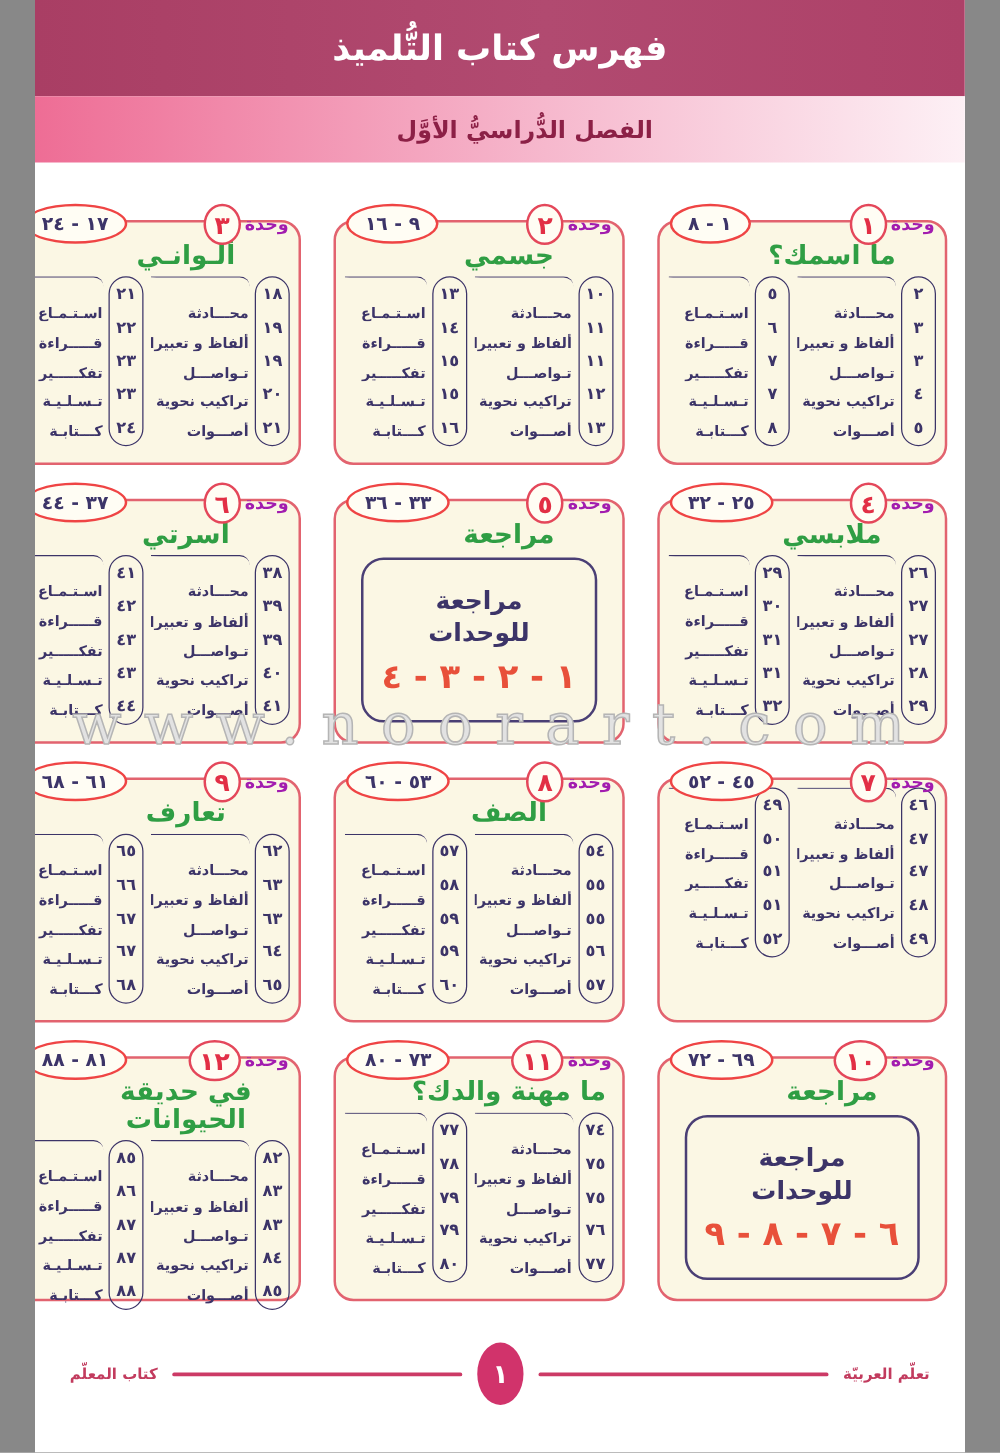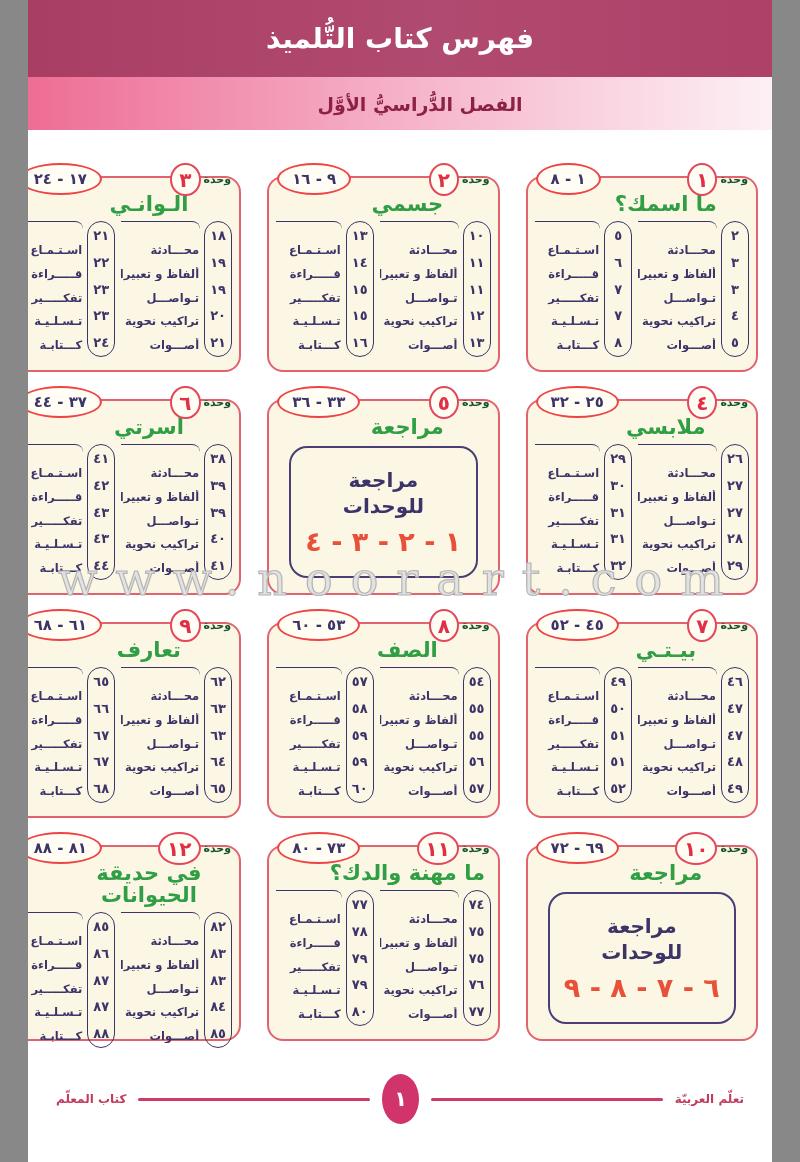--- a/index.html
+++ b/index.html
@@ -26,21 +26,21 @@
   .units-grid {
     display:grid; grid-template-columns:repeat(3,1fr);
     column-gap:26px; row-gap:27px;
     padding:46px 14px 0 34px;
   }
   .unit-card {
     position:relative; height:192px;
     background:#fbf7e4; border:2px solid #e2636f; border-radius:16px;
   }
   .unit-pill { position:absolute; top:-15px; right:8px; display:flex; align-items:center; gap:3px; z-index:2; }
-  .unit-word { color:#14532d; font-size:11px; font-weight:bold; }
+  .unit-word { color:#a21caf; font-size:14px; font-weight:bold; }
   .unit-oval {
     min-width:28px; height:33px; padding:0 7px; box-sizing:border-box;
     background:#fffdf4; border:2px solid #e4475a; border-radius:50%;
     display:flex; align-items:center; justify-content:center;
     color:#e22f45; font-size:20px; font-weight:bold;
   }
   .range-oval {
     position:absolute; top:-15px; left:8px; height:32px; padding:0 13px; box-sizing:border-box;
     background:#fffdf4; border:2px solid #ef4444; border-radius:50%;
     display:flex; align-items:center; justify-content:center;
@@ -347,21 +347,20 @@
         </div>
       </div>
       <div class="unit-card">
         <div class="unit-pill">
           <span class="unit-word">وحدة</span>
           <span class="unit-oval">
             <span>٧</span>
           </span>
         </div>
         <div class="range-oval">٤٥ - ٥٢</div>
-        <div class="card-title">بيـتـي</div>
         <div class="card-table">
           <div class="skill-group skill-group-right">
             <div class="pages-capsule">
               <div class="page-num">٤٦</div>
               <div class="page-num">٤٧</div>
               <div class="page-num">٤٧</div>
               <div class="page-num">٤٨</div>
               <div class="page-num">٤٩</div>
             </div>
             <div class="skills-col">

